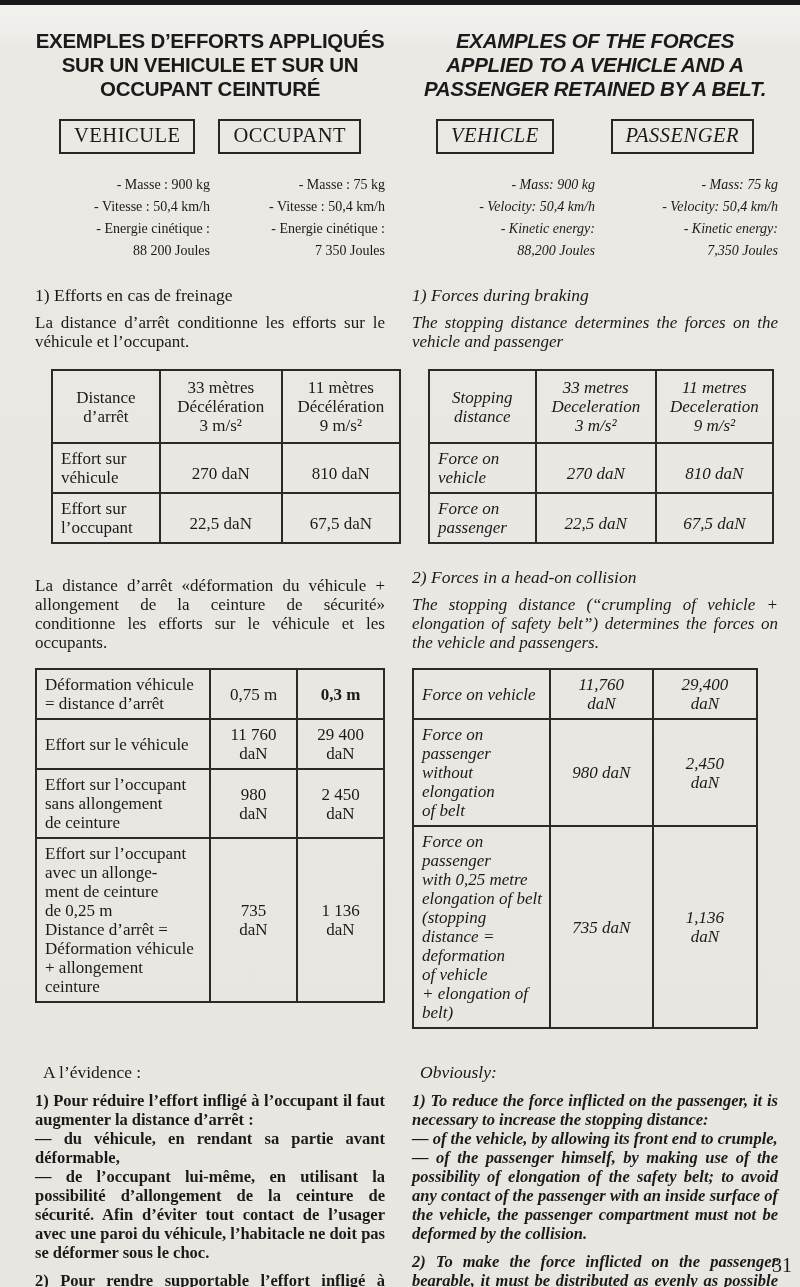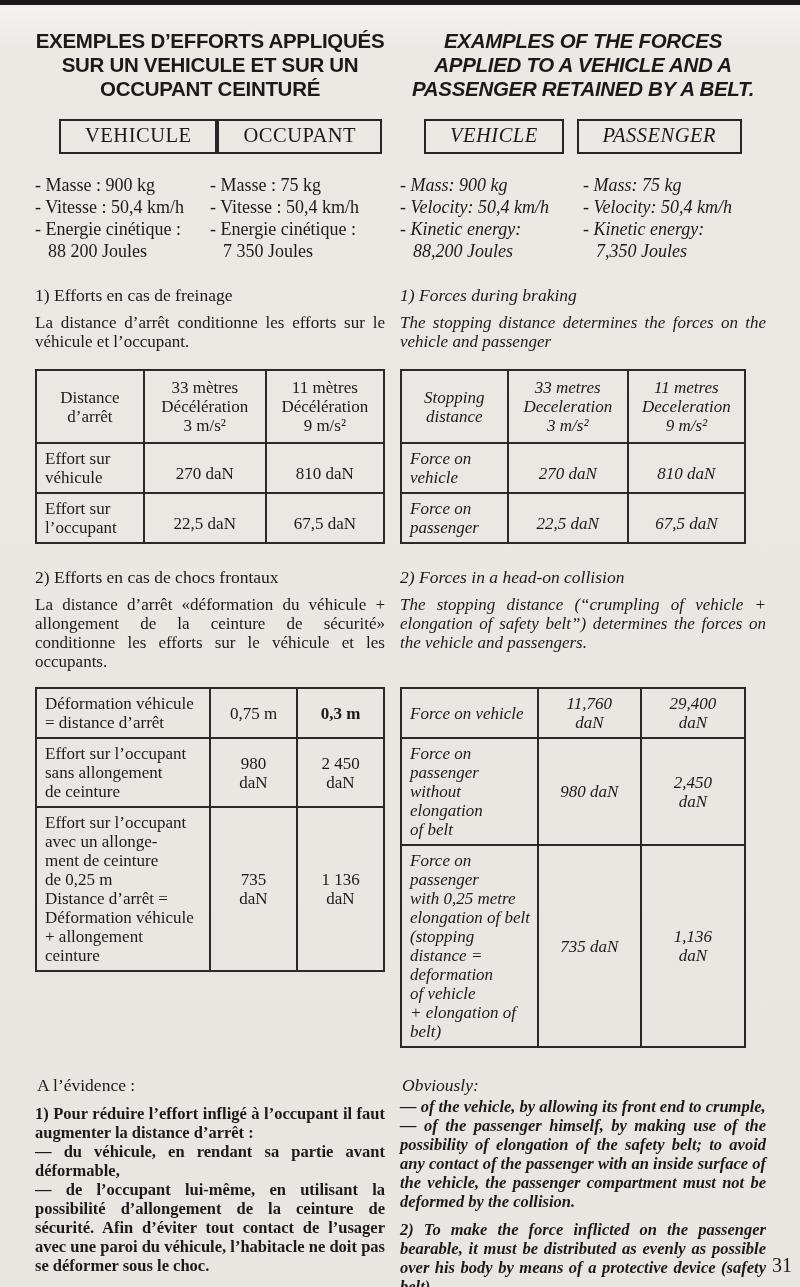--- a/index.html
+++ b/index.html
@@ -2,65 +2,65 @@
 <html><head>
 <meta charset="utf-8">
 <style>
   html,body { margin:0; padding:0; background:#555; }
   .page {
     position:relative; width:800px; height:1287px; margin:0 auto;
     background:linear-gradient(180deg,#f4f3f0 0%, #ece9e5 4%, #eae7e3 55%, #e9e6e2 100%);
     color:#1a1a1a; font-family:"Liberation Serif", serif; overflow:hidden;
   }
   .scan-edge { position:absolute; top:0; left:0; width:100%; height:5px; background:#191919; }
-  .band { display:flex; }
+  .band { display:flex;gap:12px; }
   .cl { width:350px; margin-left:35px; }
   .cr { width:366px; margin-left:15px; }
   .col-en { font-style:italic; }
   .pre { white-space:pre-line; }
 
   h1.doc-title {
     margin:0; font-family:"Liberation Sans", sans-serif; font-weight:bold;
     font-size:20.5px; line-height:24px; text-align:center; letter-spacing:-0.3px;
   }
   .band-title { margin-top:29px; }
 
   .band-boxes { margin-top:18px; }
   .box-row { display:flex; justify-content:space-between; padding:0 24px; }
   .kbox {
-    border:2px solid #262626; padding:3px 24px 5px;
+    border:2px solid #262626; padding:3px 13px 5px;
     font-size:20.5px; letter-spacing:0.5px; background:transparent;
   }
 
   .band-specs { margin-top:20px; }
   .spec-row { display:flex; }
-  .spec-group { flex:1; font-size:18px; line-height:22px; }
+  .spec-group { flex:1; font-size:14px; line-height:22px;text-align:right; }
   .spec-line { white-space:nowrap; }
   .spec-indent { padding-left:13px; }
 
   .sec-heading { font-size:17.5px; line-height:19px; font-weight:normal; margin:0; }
   .band-sec1 { margin-top:24px; }
   .body-para { margin:8px 0 0 0; font-size:17px; line-height:19px; text-align:justify; }
 
-  .band-table1 { margin-top:18px; }
+  .band-table1 { margin-top:18px;margin-left:16px; }
   .band-table2 { margin-top:16px; }
   table.dtable { border-collapse:collapse; width:100%; font-size:17px; line-height:19px; }
   table.dtable.narrow { width:94.5%;border-radius:8px; }
   table.dtable td { border:2px solid #2a2a2a; }
   .dtable .hdr { text-align:center; vertical-align:middle; padding:7px 3px; }
   .dtable .lbl { text-align:left; vertical-align:middle; padding:5px 6px 5px 8px; }
   .dtable .val { text-align:center; vertical-align:middle; padding:5px 17px; }
   .dtable .val-bottom { text-align:center; vertical-align:bottom; padding:5px 3px 9px; }
   .t1c0 { width:31%; } .t1c1 { width:35%; } .t1c2 { width:34%; }
   .t2c0 { width:50%; } .t2c1 { width:25%; } .t2c2 { width:25%;font-weight:bold; }
 
   .band-sec2 { margin-top:24px; }
 
   .band-conclusion { margin-top:26px; }
-  .conclusion-intro { font-size:17.5px; line-height:19px; margin:2px; }
+  .conclusion-intro { font-size:17.5px; line-height:19px; margin:8px; }
   .conclusion-para { font-weight:bold; font-size:16.5px; line-height:19px; text-align:justify; margin:9px 0 0 0; }
   .conclusion-sub { font-weight:bold; font-size:16.5px; line-height:19px; text-align:justify; margin:0; }
 
   .page-number { position:absolute; right:8px; bottom:10px; font-size:20px; font-style:normal; }
 </style>
 </head>
 <body>
 
 <div class="page">
   <div class="scan-edge"></div>
@@ -193,38 +193,42 @@
             <td class="val-bottom">22,5 daN</td>
             <td class="val-bottom">67,5 daN</td>
           </tr>
         </tbody>
       </table>
     </div>
   </div>
 
   <div class="band band-sec2">
     <div class="cl">
-      <h2 class="sec-heading">2) Efforts en cas de chocs frontaux</h2>
       <p class="body-para">La distance d’arrêt «déformation du véhicule + allongement de la ceinture de sécurité» conditionne les efforts sur le véhicule et les occupants.</p>
     </div>
     <div class="cr col-en">
       <h2 class="sec-heading">2) Forces in a head-on collision</h2>
       <p class="body-para">The stopping distance (“crumpling of vehicle + elongation of safety belt”) determines the forces on the vehicle and passengers.</p>
     </div>
   </div>
 
   <div class="band band-table2">
     <div class="cl">
       <table class="dtable">
         <tbody>
           <tr>
             <td class="lbl pre t2c0">Déformation véhicule
 = distance d’arrêt</td>
             <td class="val t2c1">0,75 m</td>
             <td class="val t2c2">0,3 m</td>
+          </tr>
+          <tr>
+            <td class="lbl pre">Effort sur le véhicule</td>
+            <td class="val">11 760 daN</td>
+            <td class="val">29 400 daN</td>
           </tr>
           <tr>
             <td class="lbl pre">Effort sur l’occupant
 sans allongement
 de ceinture</td>
             <td class="val">980 daN</td>
             <td class="val">2 450 daN</td>
           </tr>
           <tr>
             <td class="lbl pre">Effort sur l’occupant
@@ -276,20 +280,21 @@
   <div class="band band-conclusion">
     <div class="cl">
       <p class="conclusion-intro">A l’évidence :</p>
       <p class="conclusion-para">1) Pour réduire l’effort infligé à l’occupant il faut augmenter la distance d’arrêt :</p>
       <p class="conclusion-sub">— du véhicule, en rendant sa partie avant déformable,</p>
       <p class="conclusion-sub">— de l’occupant lui-même, en utilisant la possibilité d’allongement de la ceinture de sécurité. Afin d’éviter tout contact de l’usager avec une paroi du véhicule, l’habitacle ne doit pas se déformer sous le choc.</p>
       <p class="conclusion-para">2) Pour rendre supportable l’effort infligé à l’occupant, il faut répartir cet effort au maximum sur son corps par un moyen de protection (ceinture de sécurité).</p>
     </div>
     <div class="cr col-en">
       <p class="conclusion-intro">Obviously:</p>
+      <p class="conclusion-para">1) To reduce the force inflicted on the passenger, it is necessary to increase the stopping distance:</p>
       <p class="conclusion-sub">— of the vehicle, by allowing its front end to crumple,</p>
       <p class="conclusion-sub">— of the passenger himself, by making use of the possibility of elongation of the safety belt; to avoid any contact of the passenger with an inside surface of the vehicle, the passenger compartment must not be deformed by the collision.</p>
       <p class="conclusion-para">2) To make the force inflicted on the passenger bearable, it must be distributed as evenly as possible over his body by means of a protective device (safety belt).</p>
     </div>
   </div>
 
   <div class="page-number">31</div>
 </div>
 
 </body></html>

